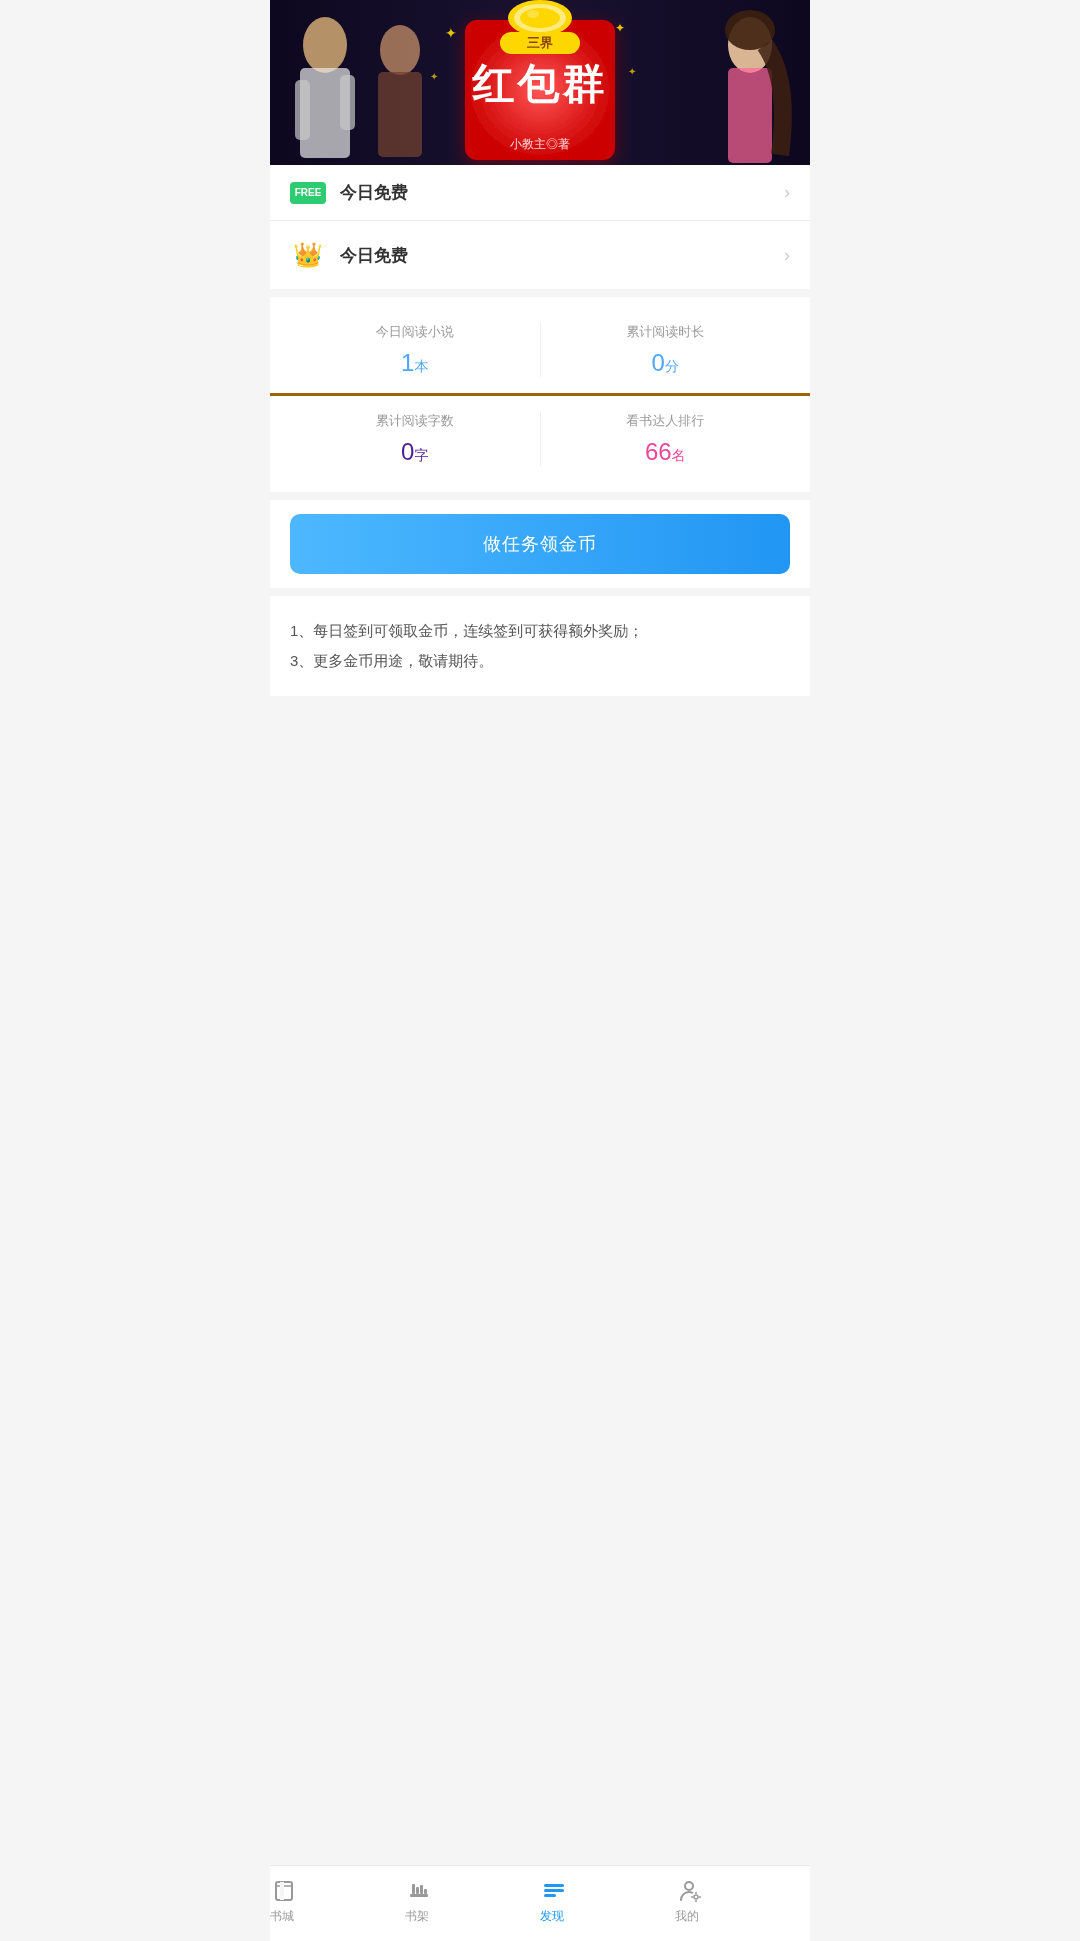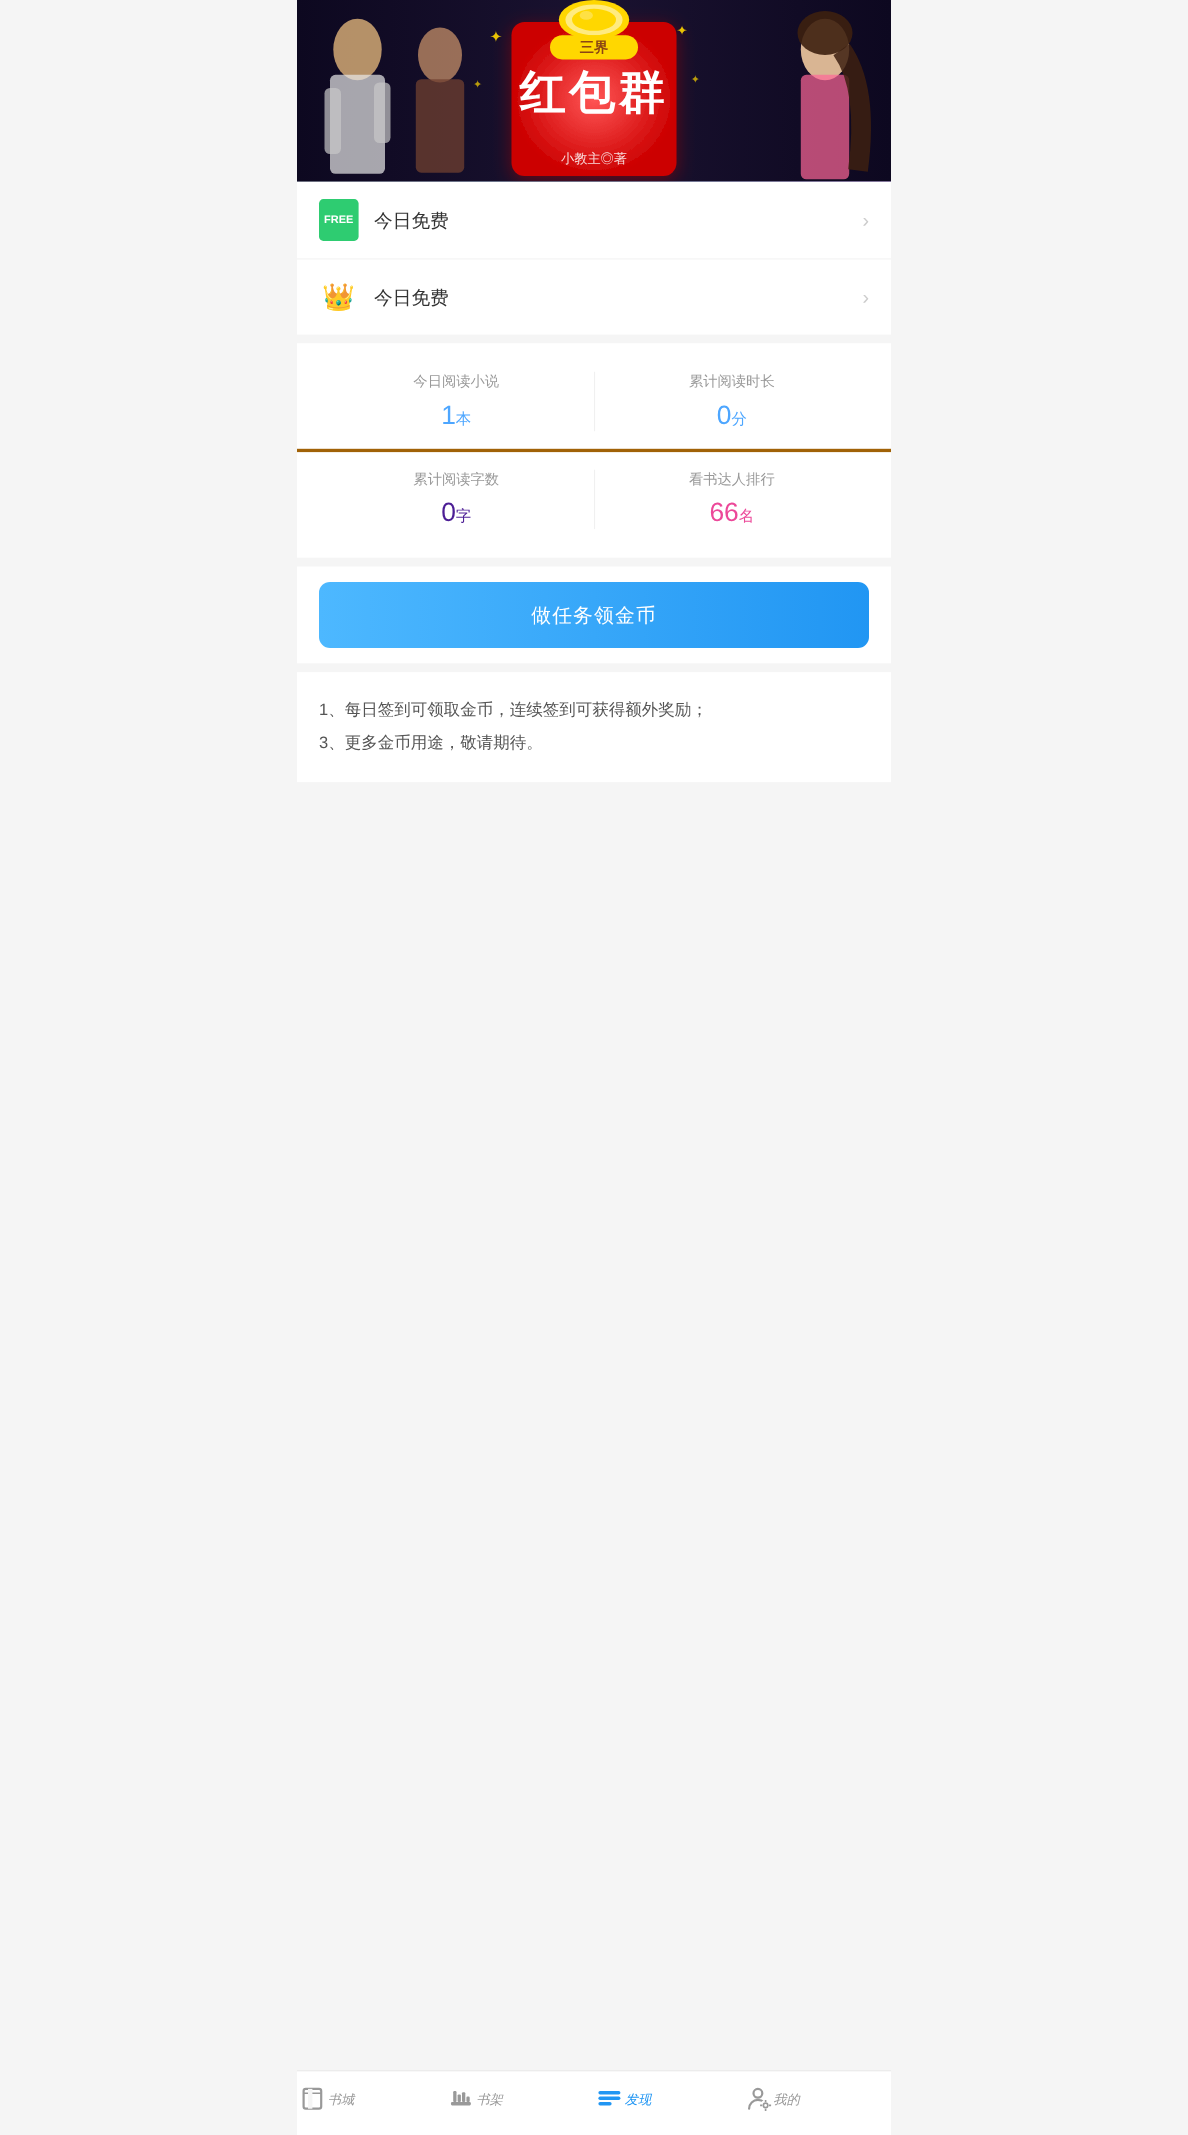--- a/index.html
+++ b/index.html
@@ -41,21 +41,21 @@
       cursor: pointer;
       background: #fff;
     }
 
     .menu-item:last-child {
       border-bottom: none;
     }
 
     .menu-icon-free {
       width: 36px;
-      height: 38px;
+      height: 22px;
       background: #2ecc71;
       border-radius: 4px;
       display: flex;
       align-items: center;
       justify-content: center;
       color: #fff;
       font-size: 10px;
       font-weight: bold;
       margin-right: 14px;
       flex-shrink: 0;
@@ -69,21 +69,21 @@
       justify-content: center;
       margin-right: 14px;
       flex-shrink: 0;
       font-size: 24px;
     }
 
     .menu-label {
       flex: 1;
       font-size: 17px;
       color: #333;
-      font-weight: 400;
+      font-weight: 700;
     }
 
     .menu-arrow {
       color: #ccc;
       font-size: 18px;
     }
 
     
     .stats-section {
       background: #fff;
@@ -181,25 +181,24 @@
       border-top: 1px solid #e8e8e8;
       display: flex;
       justify-content: space-around;
       align-items: center;
       padding: 10px 0 16px;
       z-index: 100;
     }
 
     .nav-item {
       display: flex;
-      flex-direction: row;
-      align-items: center;
+      flex-direction: column;
+      align-items: flex-start;
       cursor: pointer;
       flex: 1;
-      font-style: italic;
     }
 
     .nav-label {
       font-size: 12px;
       color: #999;
     }
 
     .nav-label.active {
       color: #2196f3;
     }

